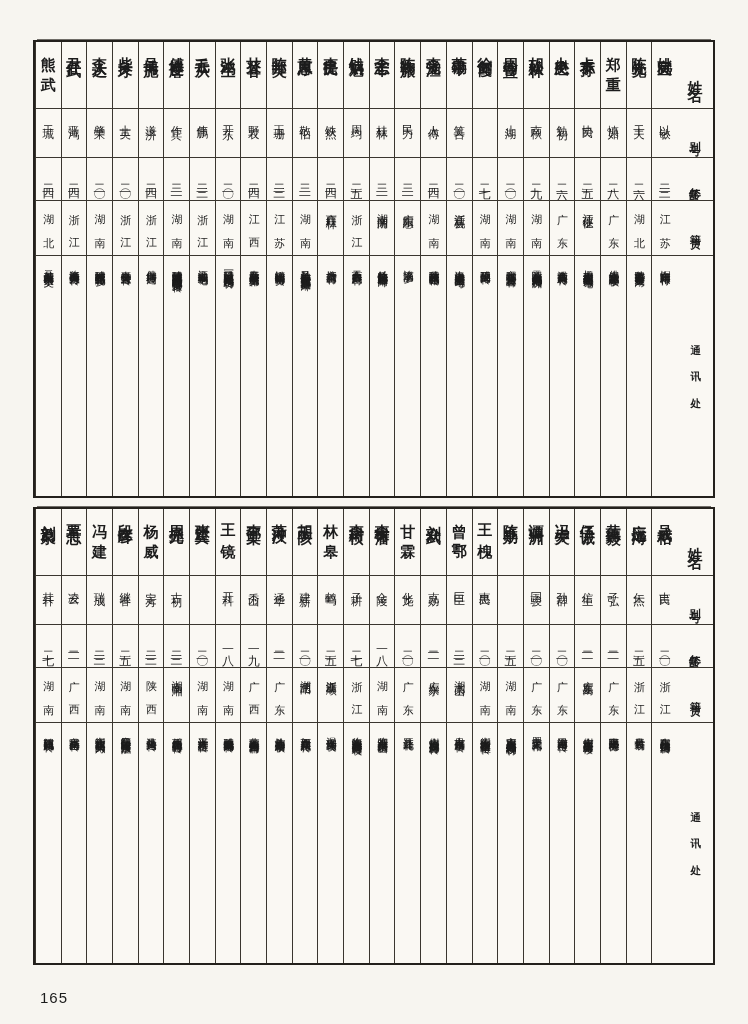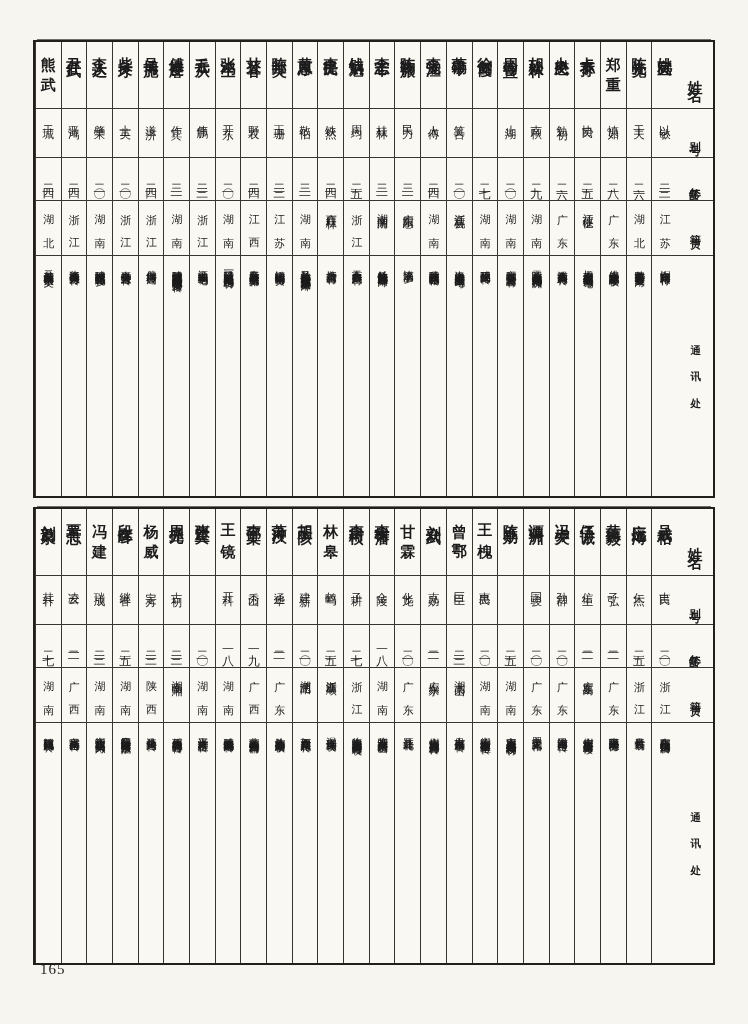--- a/index.html
+++ b/index.html
@@ -48,23 +48,23 @@
   .cell.address .vtext{font-size:10.5px;line-height:12.4px;letter-spacing:.05em;padding-top:6px;max-height:228px;}
   
   .hcol .cell{align-items:center;justify-content:center;}
   .hcol .vtext{font-size:13.5px;font-weight:bold;}
   .hcol .cell.name .vtext{letter-spacing:.55em;}
   .hcol .cell.alias .vtext{letter-spacing:.35em;}
   .hcol .cell.age .vtext{letter-spacing:.2em;}
   .hcol .cell.native .vtext{letter-spacing:.5em;}
   .hcol .cell.address .vtext{letter-spacing:2.6em;padding-top:0;}
   .page-num{
-    position:absolute;left:40px;top:961px;
+    position:absolute;left:40px;top:989px;
     font-size:15px;letter-spacing:1px;color:#2b2archive822;
-    font-family:Liberation Serif, serif;
+    font-family:Liberation Sans, sans-serif;
   }
 </style>
 </head>
 <body>
 
 <div class="sheet">
 
   <div class="dir-table">
     <div class="hcol">
       <div class="cell name">

